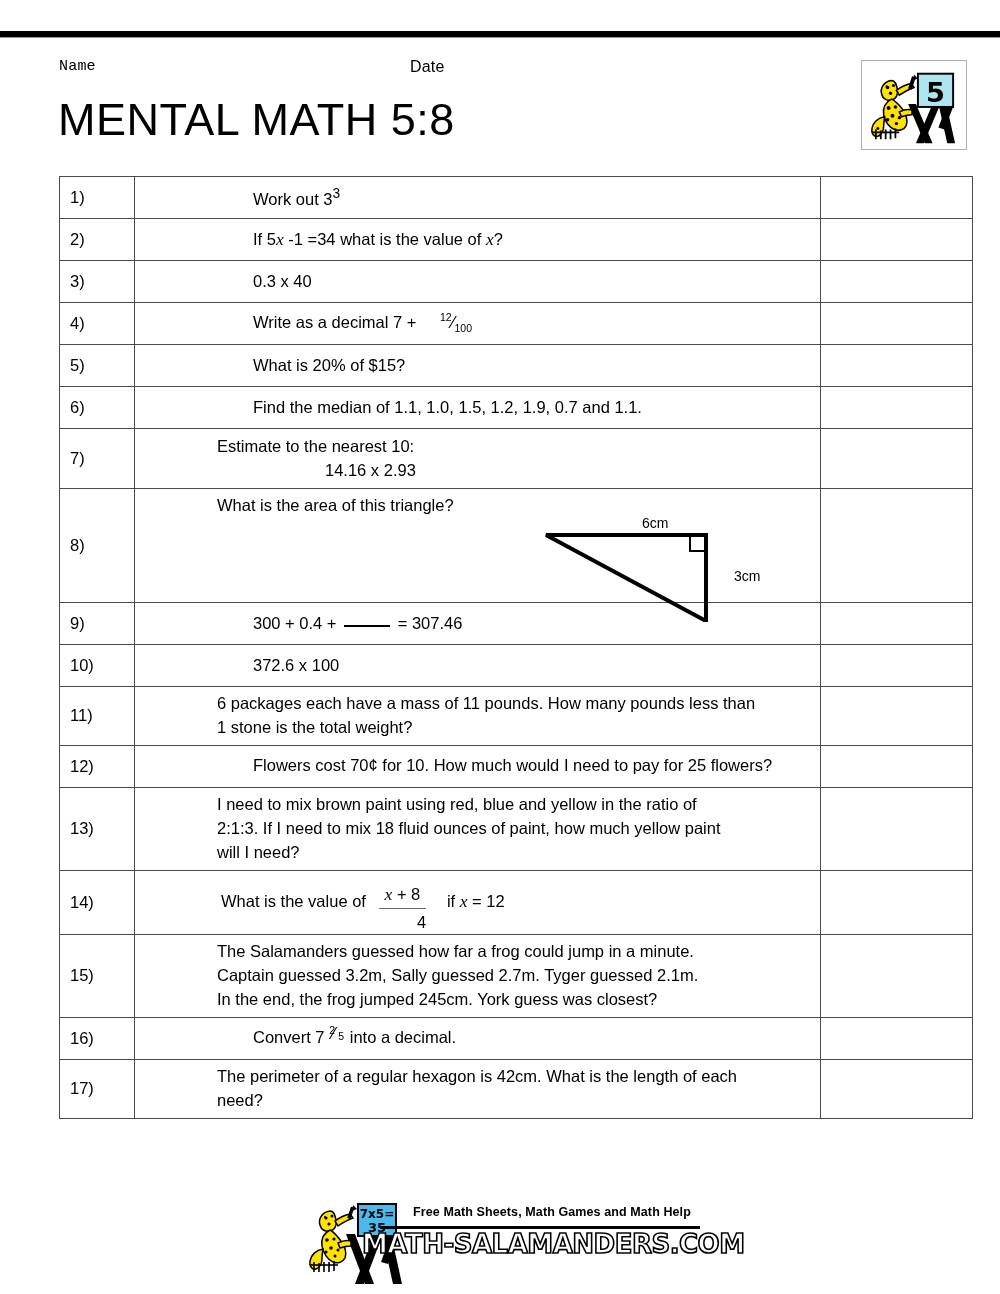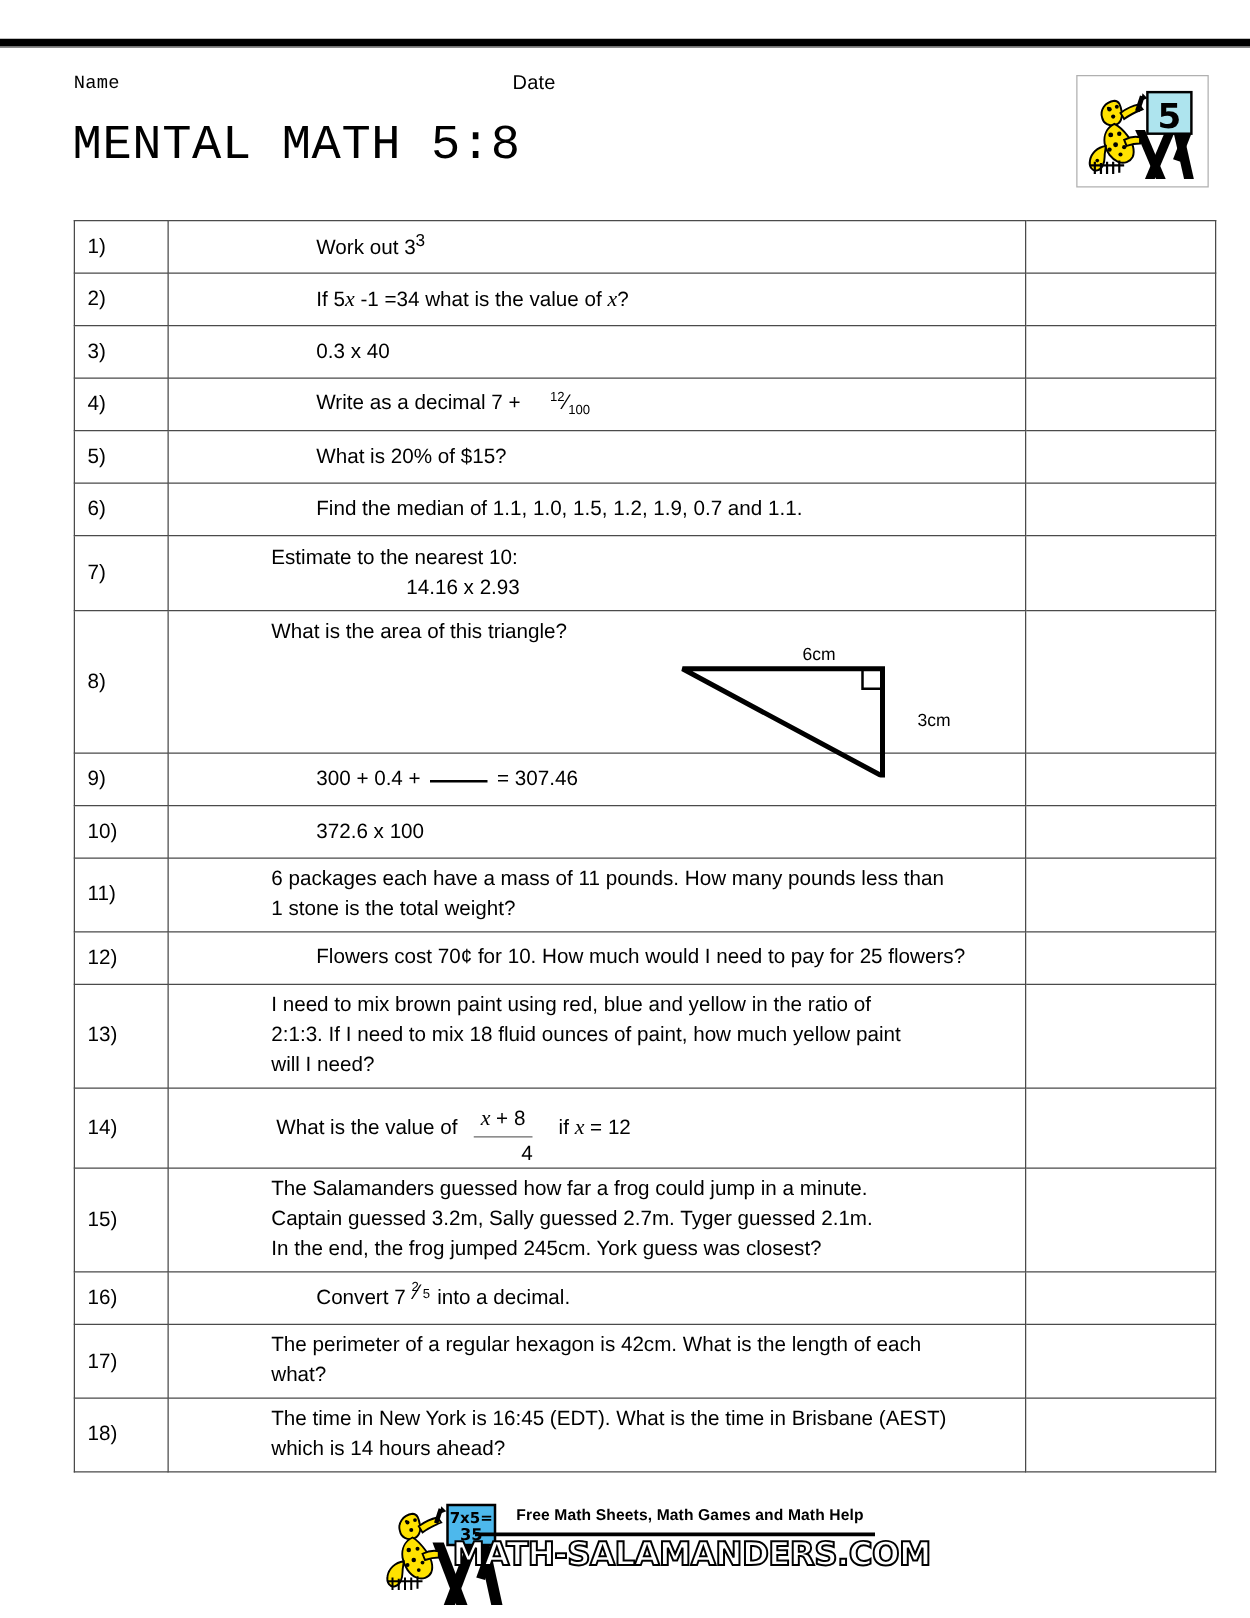--- a/index.html
+++ b/index.html
@@ -34,22 +34,22 @@
   }
   .hdr-date {
     position: absolute;
     left: 410px; top: 58px;
     font-size: 16px;
     letter-spacing: .2px;
   }
   .page-title {
     position: absolute;
     left: 58px; top: 97px;
-    font-family: Liberation Mono, monospace;
-    font-size: 39px;
+    font-family: Liberation Sans, sans-serif;
+    font-size: 45px;
     line-height: 1;
     letter-spacing: .5px;
     white-space: nowrap;
   }
 
   
   .hdr-logo {
     position: absolute;
     left: 861px; top: 60px;
     width: 106px; height: 90px;
@@ -436,33 +436,25 @@
         <span>Convert 7 </span><span class="vfrac-sm"><span class="n">2</span><span class="s">⁄</span><span class="d">5</span></span><span> into a decimal.</span>
       </span>
     </td>
     <td class="c-a"></td>
   </tr>
 
   <tr>
     <td class="c-num" style="height:58px">17)</td>
     <td class="c-q">
       <span class="qline" style="padding-left:74px">The perimeter of a regular hexagon is 42cm. What is the length of each</span>
-      <span class="qline" style="padding-left:74px">what?</span>
-    </td>
-    <td class="c-a"></td>
-  </tr>
-
-  <tr>
-    <td class="c-num" style="height:58px">18)</td>
-    <td class="c-q">
-      <span class="qline" style="padding-left:74px">The time in New York is 16:45 (EDT). What is the time in Brisbane (AEST)</span>
-      <span class="qline" style="padding-left:74px">which is 14 hours ahead?</span>
-    </td>
-    <td class="c-a"></td>
-  </tr>
+      <span class="qline" style="padding-left:74px">need?</span>
+    </td>
+    <td class="c-a"></td>
+  </tr>
+
 
   </tbody>
 </table>
 
 <div class="footer">
   <div class="footer-inner">
     <div class="foot-sal">
       <svg viewBox="0 0 110 88" xmlns="http://www.w3.org/2000/svg">
         <g fill="#000000">
           <polygon points="38,36 47,36 66,86 57,86"></polygon>

